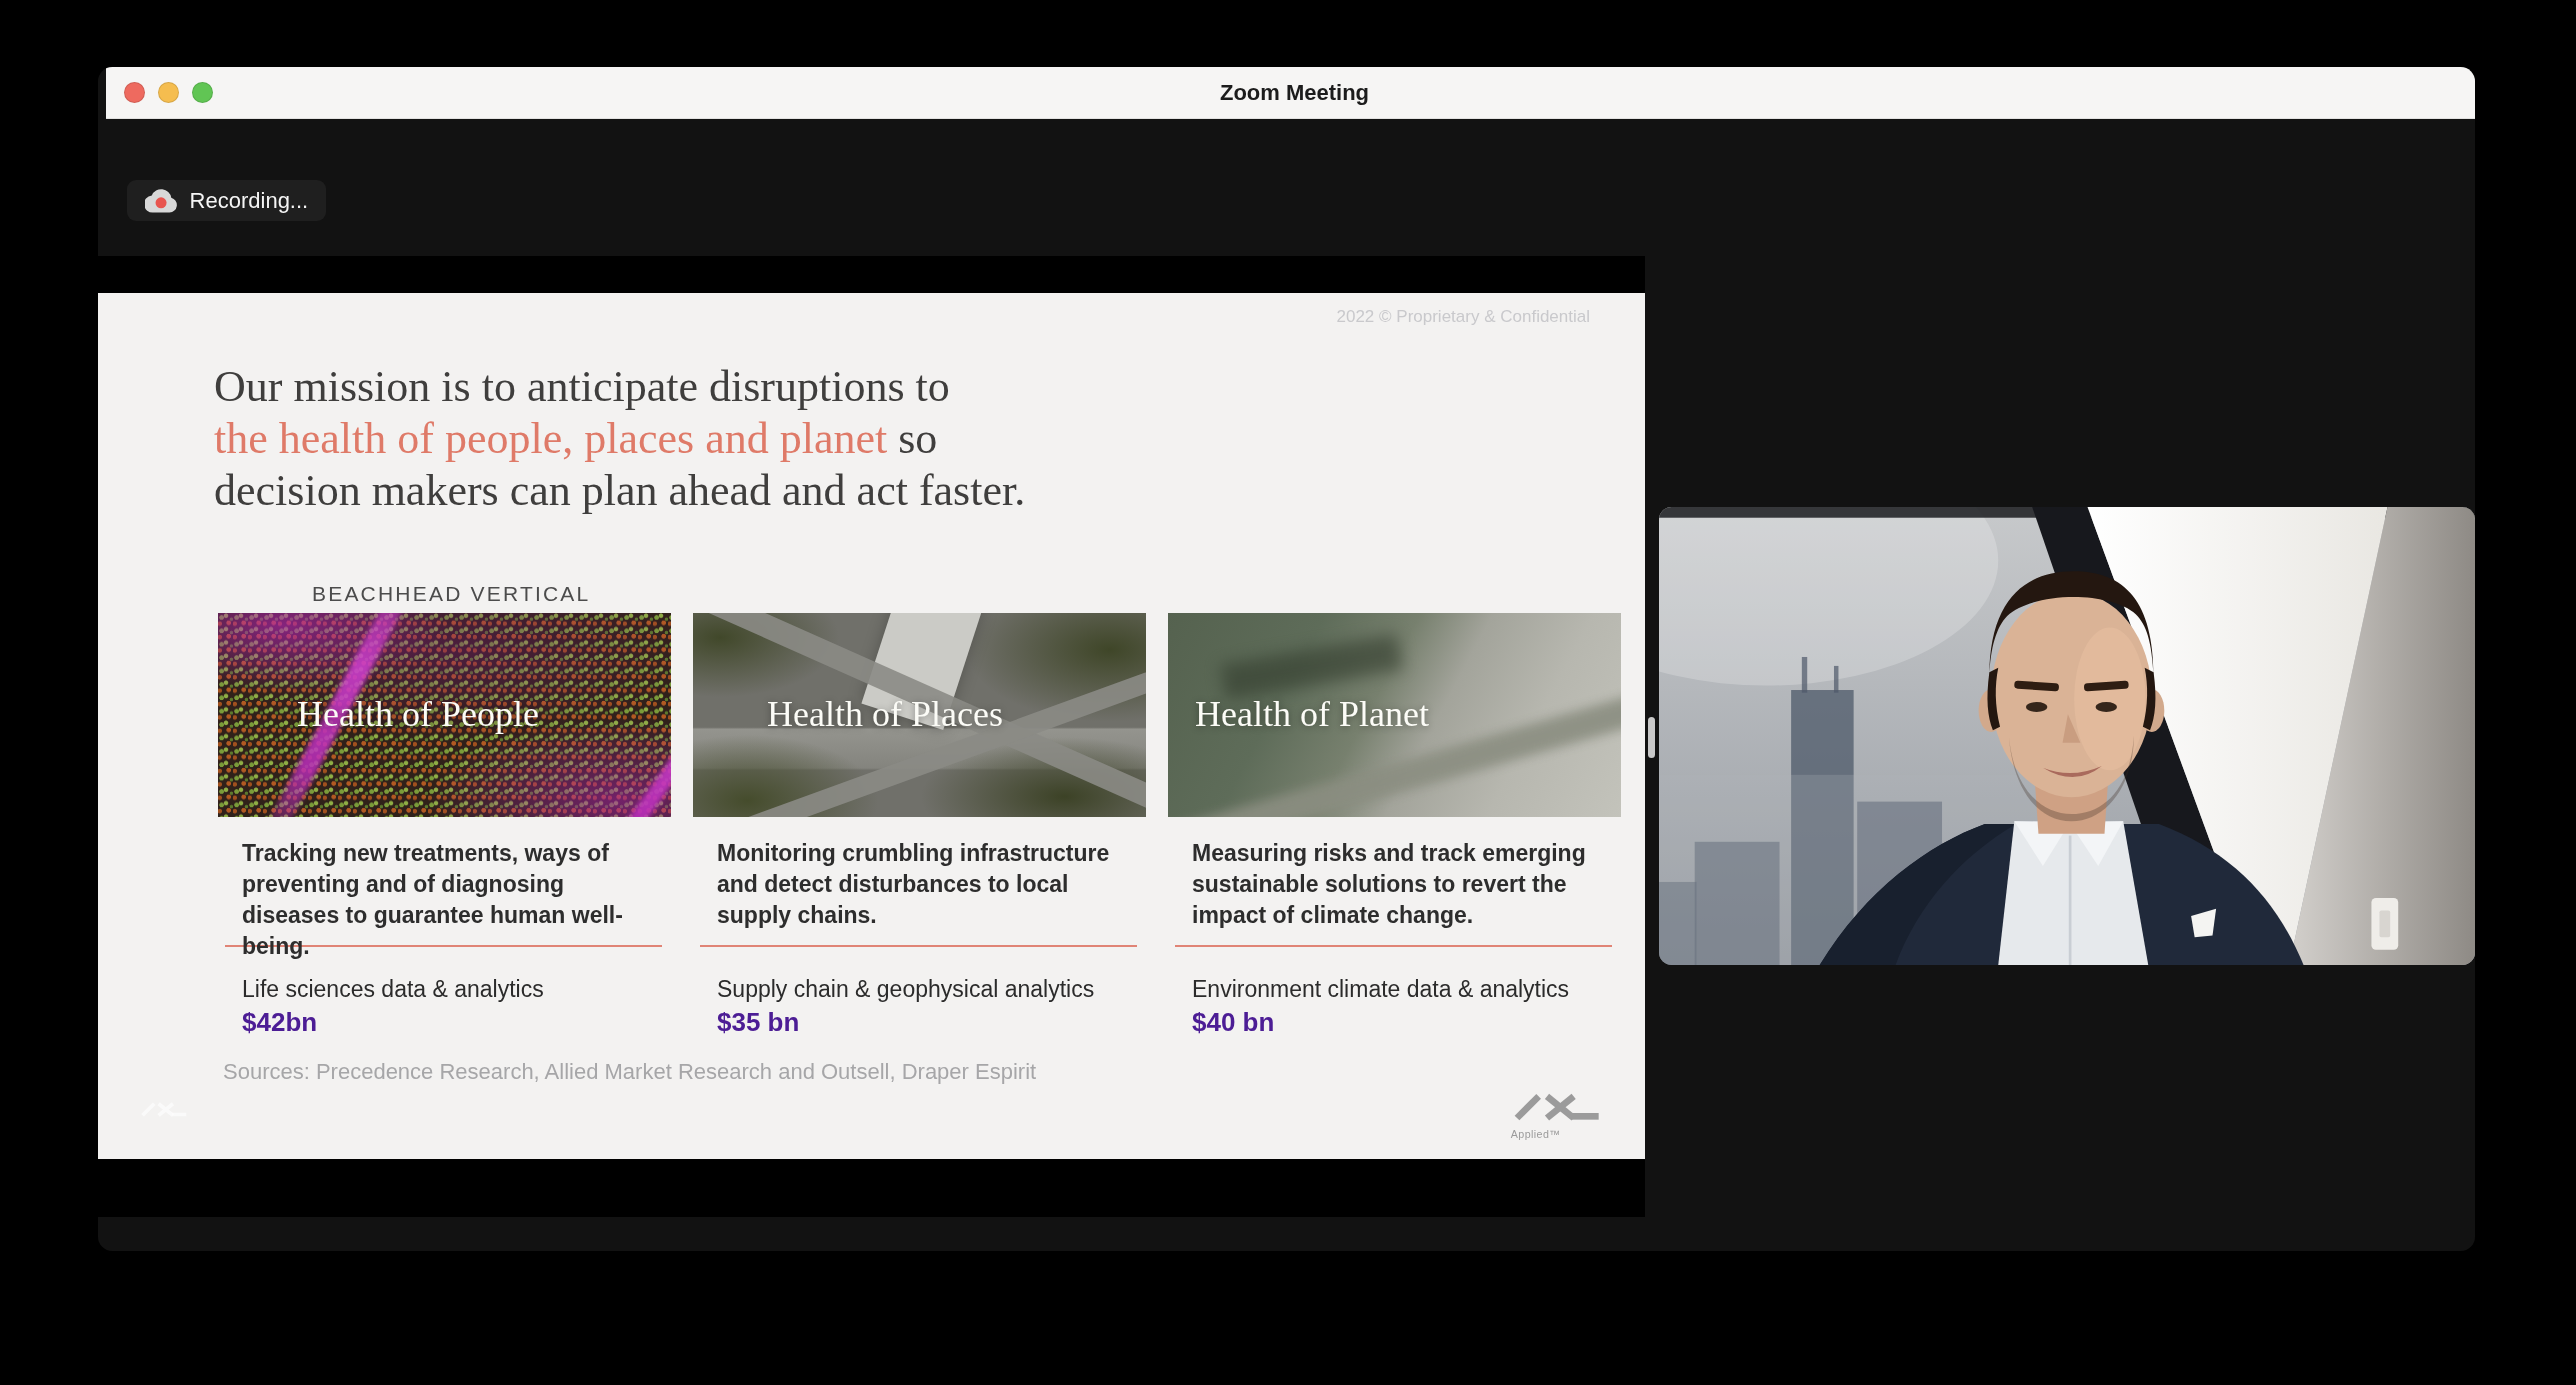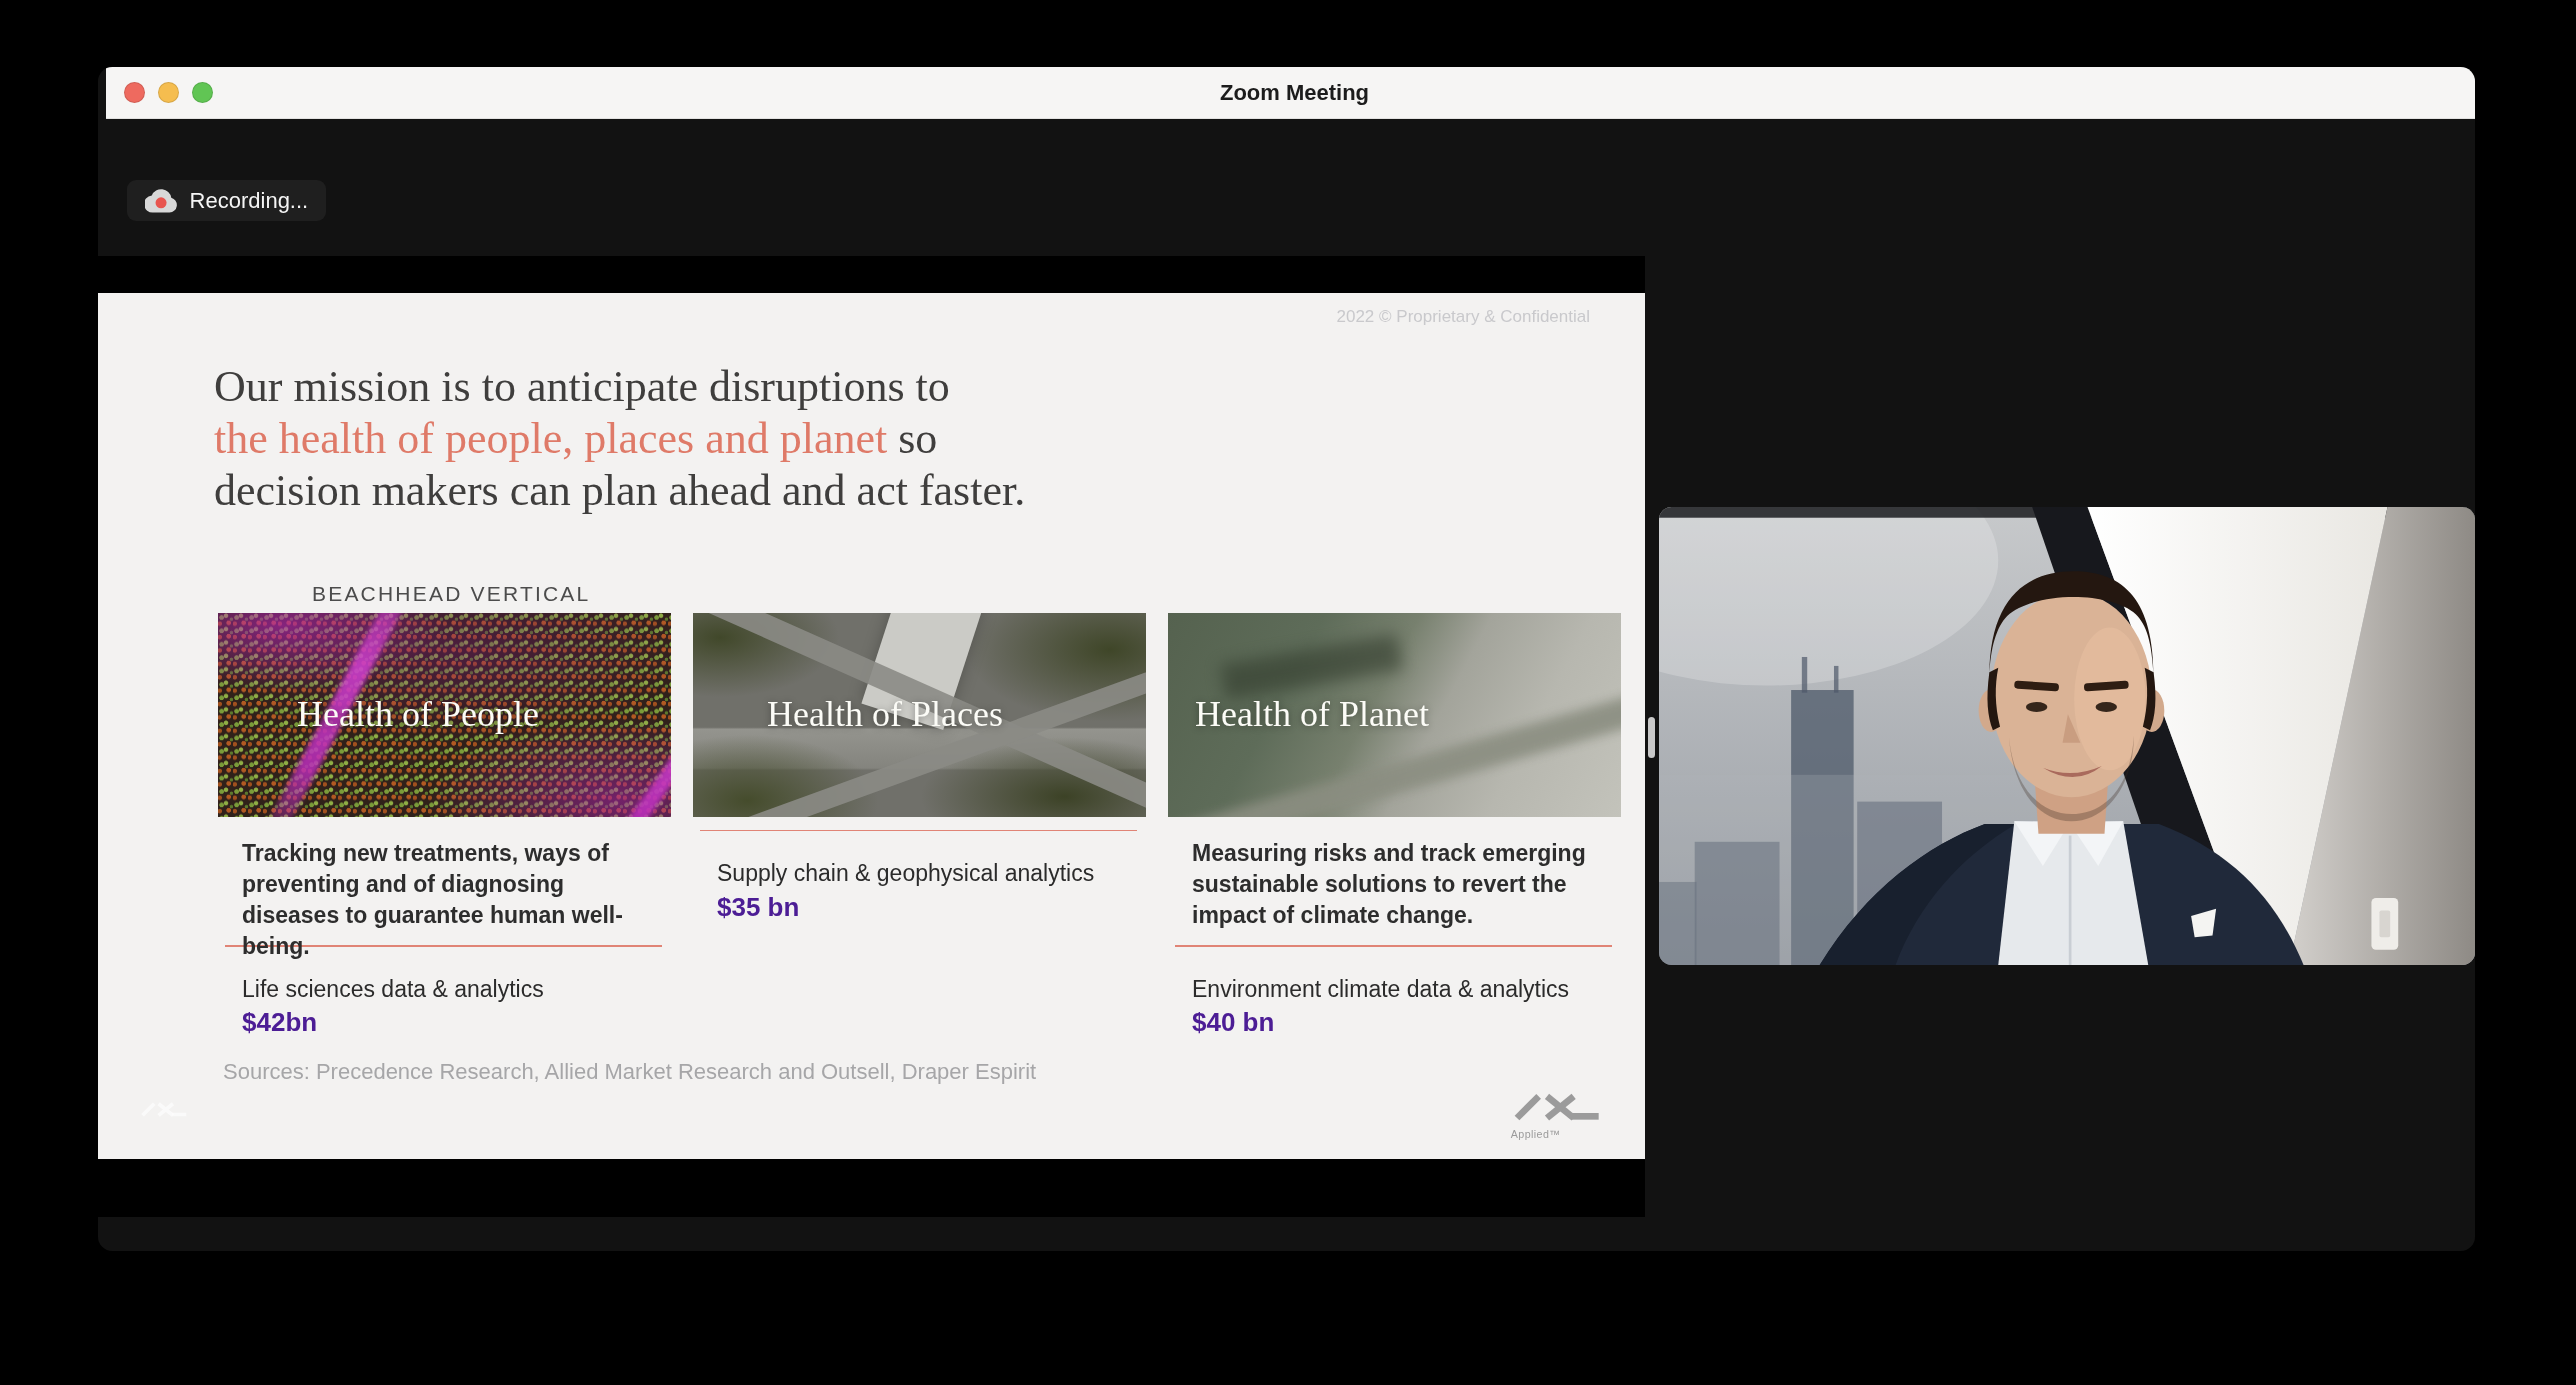--- a/index.html
+++ b/index.html
@@ -159,20 +159,21 @@
               <div class="card-value">$42bn</div>
             </div>
 
             <div class="card c2">
               <div class="card-image img-places">
                 <div class="bldg"></div>
                 <div class="ramp r1"></div>
                 <div class="ramp r2"></div>
                 <div class="card-title">Health of Places</div>
               </div>
+              <p class="card-desc">Monitoring crumbling infrastructure and detect disturbances to local supply chains.</p>
               <div class="card-divider"></div>
               <div class="card-category">Supply chain &amp; geophysical analytics</div>
               <div class="card-value">$35 bn</div>
             </div>
 
             <div class="card c3">
               <div class="card-image img-planet">
                 <div class="shore"></div>
                 <div class="algae"></div>
                 <div class="card-title">Health of Planet</div>

